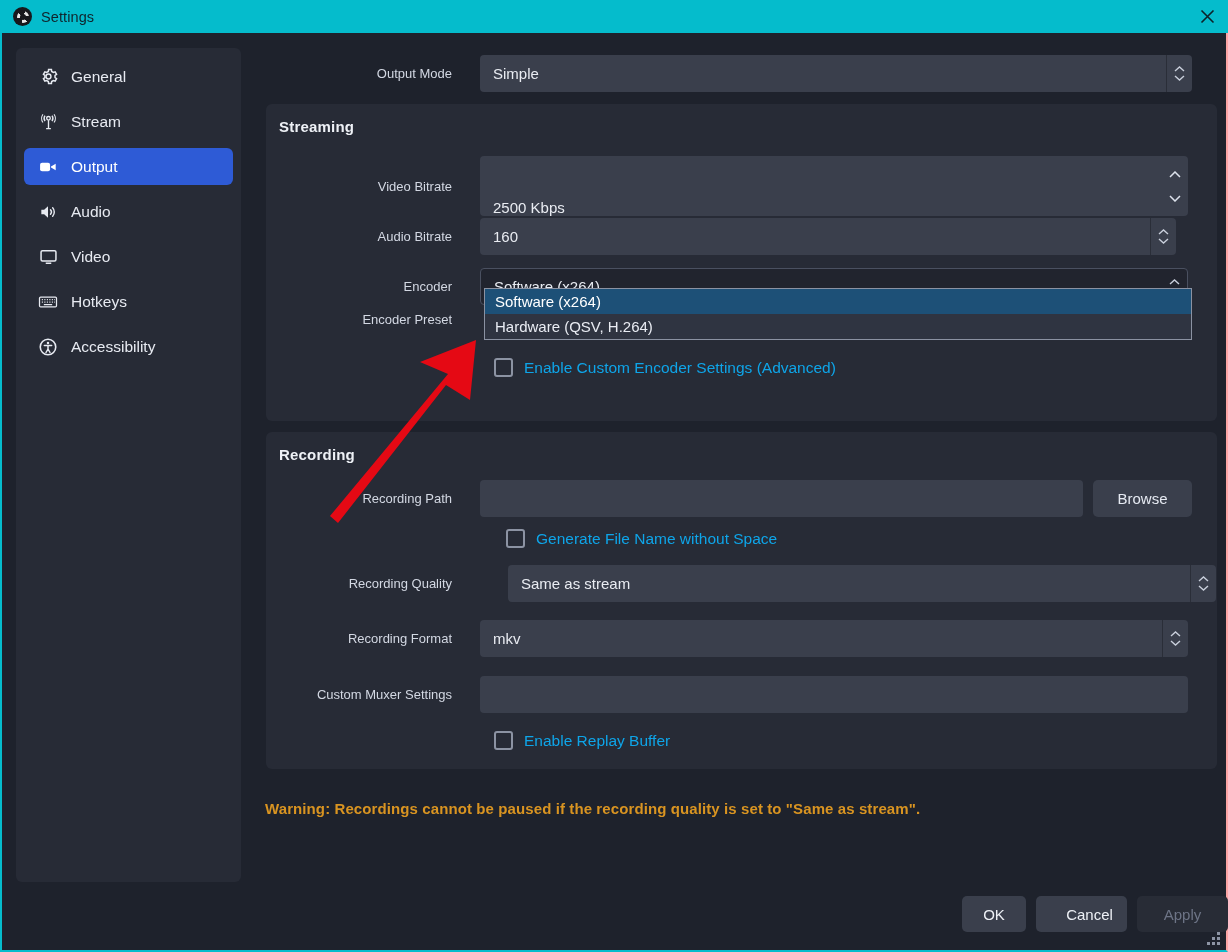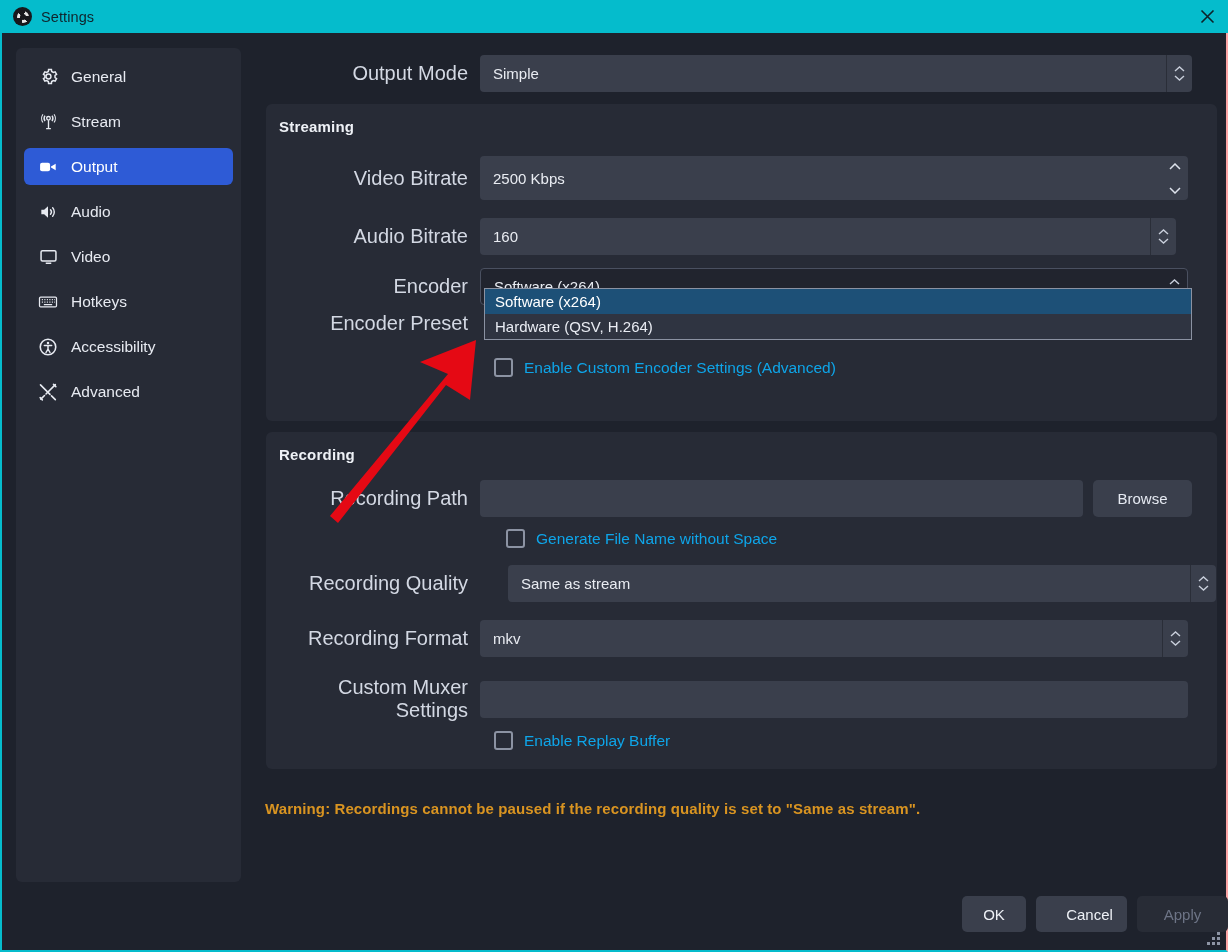--- a/index.html
+++ b/index.html
@@ -79,22 +79,22 @@
   }
   .side-ico svg { display: block; }
   .side-label { font-size: 15.5px; color: #e7eaf1; }
   .side-item.active .side-label { color: #ffffff; }
 
   
   .content { position: absolute; left: 251px; top: 48px; width: 958px; }
 
   .row { display: flex; align-items: center; }
   .lbl {
-    font-size: 20px; color: #d3d8e3;
-    text-align: right; padding-right: 12px;
+    font-size: 13px; color: #d3d8e3;
+    text-align: right; padding-right: 28px;
     flex: none;
   }
 
   .field {
     background: #3a3f4c;
     border: none; border-radius: 4px;
     height: 37px;
     color: #e9ecf2; font-size: 15px;
     font-family: "Liberation Sans", sans-serif;
     display: flex; align-items: center;
@@ -292,33 +292,20 @@
       <span class="side-ico">
         <svg width="20" height="20" viewBox="0 0 24 24">
           <circle cx="12" cy="12" r="9.3" fill="none" stroke="#e7eaf1" stroke-width="1.9"></circle>
           <circle cx="12" cy="7.3" r="1.5" fill="#e7eaf1"></circle>
           <path d="M7.6 10.2h8.8M12 10.2v4.2M12 14.4l-2.4 4.2M12 14.4l2.4 4.2" fill="none" stroke="#e7eaf1" stroke-width="1.8" stroke-linecap="round"></path>
         </svg>
       </span>
       <span class="side-label">Accessibility</span>
     </div>
 
-    <div class="side-item">
-      <span class="side-ico">
-        <svg width="20" height="20" viewBox="0 0 24 24" fill="none" stroke="#e7eaf1" stroke-width="1.9" stroke-linecap="round">
-          <path d="M3 3.4 L14.4 14.8"></path>
-          <path d="M16.2 16.6 L20.8 21.2"></path>
-          <path d="M20.8 3.2 L9.6 14.4"></path>
-          <path d="M7.8 16.2 L3.4 20.6"></path>
-          <path d="M2.6 18.8 L5.2 21.4"></path>
-          <path d="M18.6 2.8 L21.4 5.6"></path>
-        </svg>
-      </span>
-      <span class="side-label">Advanced</span>
-    </div>
   </div>
 
   <div class="content">
 
     <div class="row outmode-row">
       <span class="lbl">Output Mode</span>
       <div class="field outmode-field">
         <span>Simple</span>
         <span class="spin">
           <svg width="11" height="6" viewBox="0 0 11 6">
@@ -330,21 +317,21 @@
             </svg>
         </span>
       </div>
     </div>
 
     <div class="group" id="grp-streaming">
       <span class="group-title">Streaming</span>
 
       <div class="g-row" style="left:0; top:52px;">
         <span class="lbl">Video Bitrate</span>
-        <div class="field" style="width:708px; height:44px;">
+        <div class="field" style="width:708px; height:60px;align-items:flex-end;">
           <span>2500 Kbps</span>
           <span class="spin tall noline">
             <svg width="12" height="7" viewBox="0 0 12 7">
                 <path d="M1 6 L6 1 L11 6" fill="none" stroke="#dde2ec" stroke-width="1.5"></path>
               </svg>
             <span class="gap"></span>
             <svg width="12" height="7" viewBox="0 0 12 7">
                 <path d="M1 1 L6 6 L11 1" fill="none" stroke="#dde2ec" stroke-width="1.5"></path>
               </svg>
           </span>

